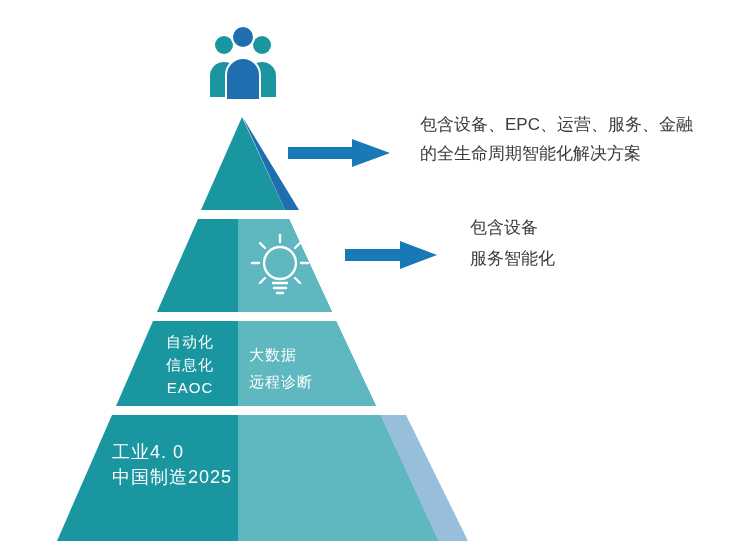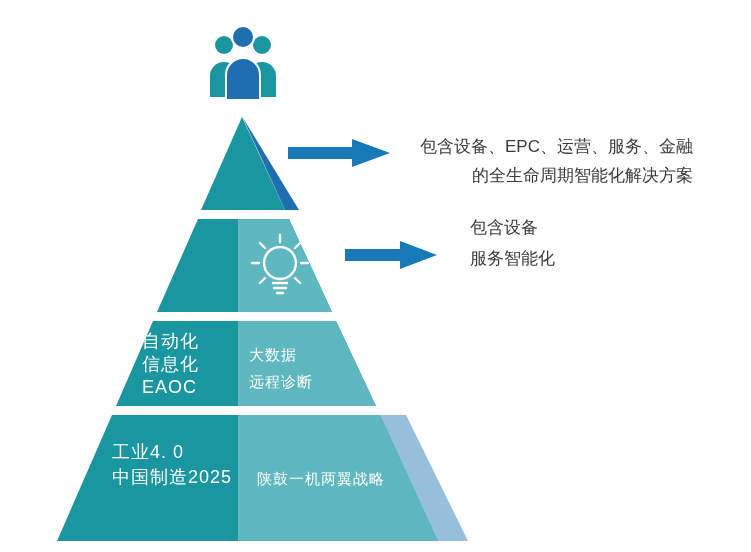--- a/index.html
+++ b/index.html
@@ -7,26 +7,26 @@
   body { font-family: "Liberation Sans", sans-serif; }
   .stage {
     position: relative;
     width: 751px;
     height: 552px;
     background: #ffffff;
     overflow: hidden;
   }
   .stage svg { position: absolute; left: 0; top: 0; }
   .txt { position: absolute; color: #ffffff; letter-spacing: 1px; }
-  .t3-left  { left: 142px; top: 330px; width: 96px; font-size: 18px; line-height: 23px; }
+  .t3-left  { left: 142px; top: 330px; width: 96px; text-align: center; font-size: 15px; line-height: 23px; }
   .t3-right { left: 249px; top: 341px; font-size: 15px; line-height: 27px; }
   .t4-left  { left: 112px; top: 440px; font-size: 18px; line-height: 25px; }
   .t4-right { left: 257px; top: 470px; font-size: 15px; }
   .ann { position: absolute; color: #3a3a3a; font-size: 17px; }
-  .ann-top { left: 420px; top: 132px; line-height: 29px; text-align: right; }
+  .ann-top { left: 420px; top: 110px; line-height: 29px; }
   .ann-mid { left: 470px; top: 212px; line-height: 31px; }
 </style>
 </head>
 <body>
 
 <div class="stage">
 
   <svg width="751" height="552" viewBox="0 0 751 552">
 
     <g>
@@ -76,23 +76,20 @@
   <div class="txt t3-right">
     <div>大数据</div>
     <div>远程诊断</div>
   </div>
 
   <div class="txt t4-left">
     <div>工业4. 0</div>
     <div>中国制造2025</div>
   </div>
 
-  <div class="txt t4-right">
-    <div>陕鼓一机两翼战略</div>
-  </div>
 
   <div class="ann ann-top">
     <div>包含设备、EPC、运营、服务、金融</div>
     <div>的全生命周期智能化解决方案</div>
   </div>
 
   <div class="ann ann-mid">
     <div>包含设备</div>
     <div>服务智能化</div>
   </div>

